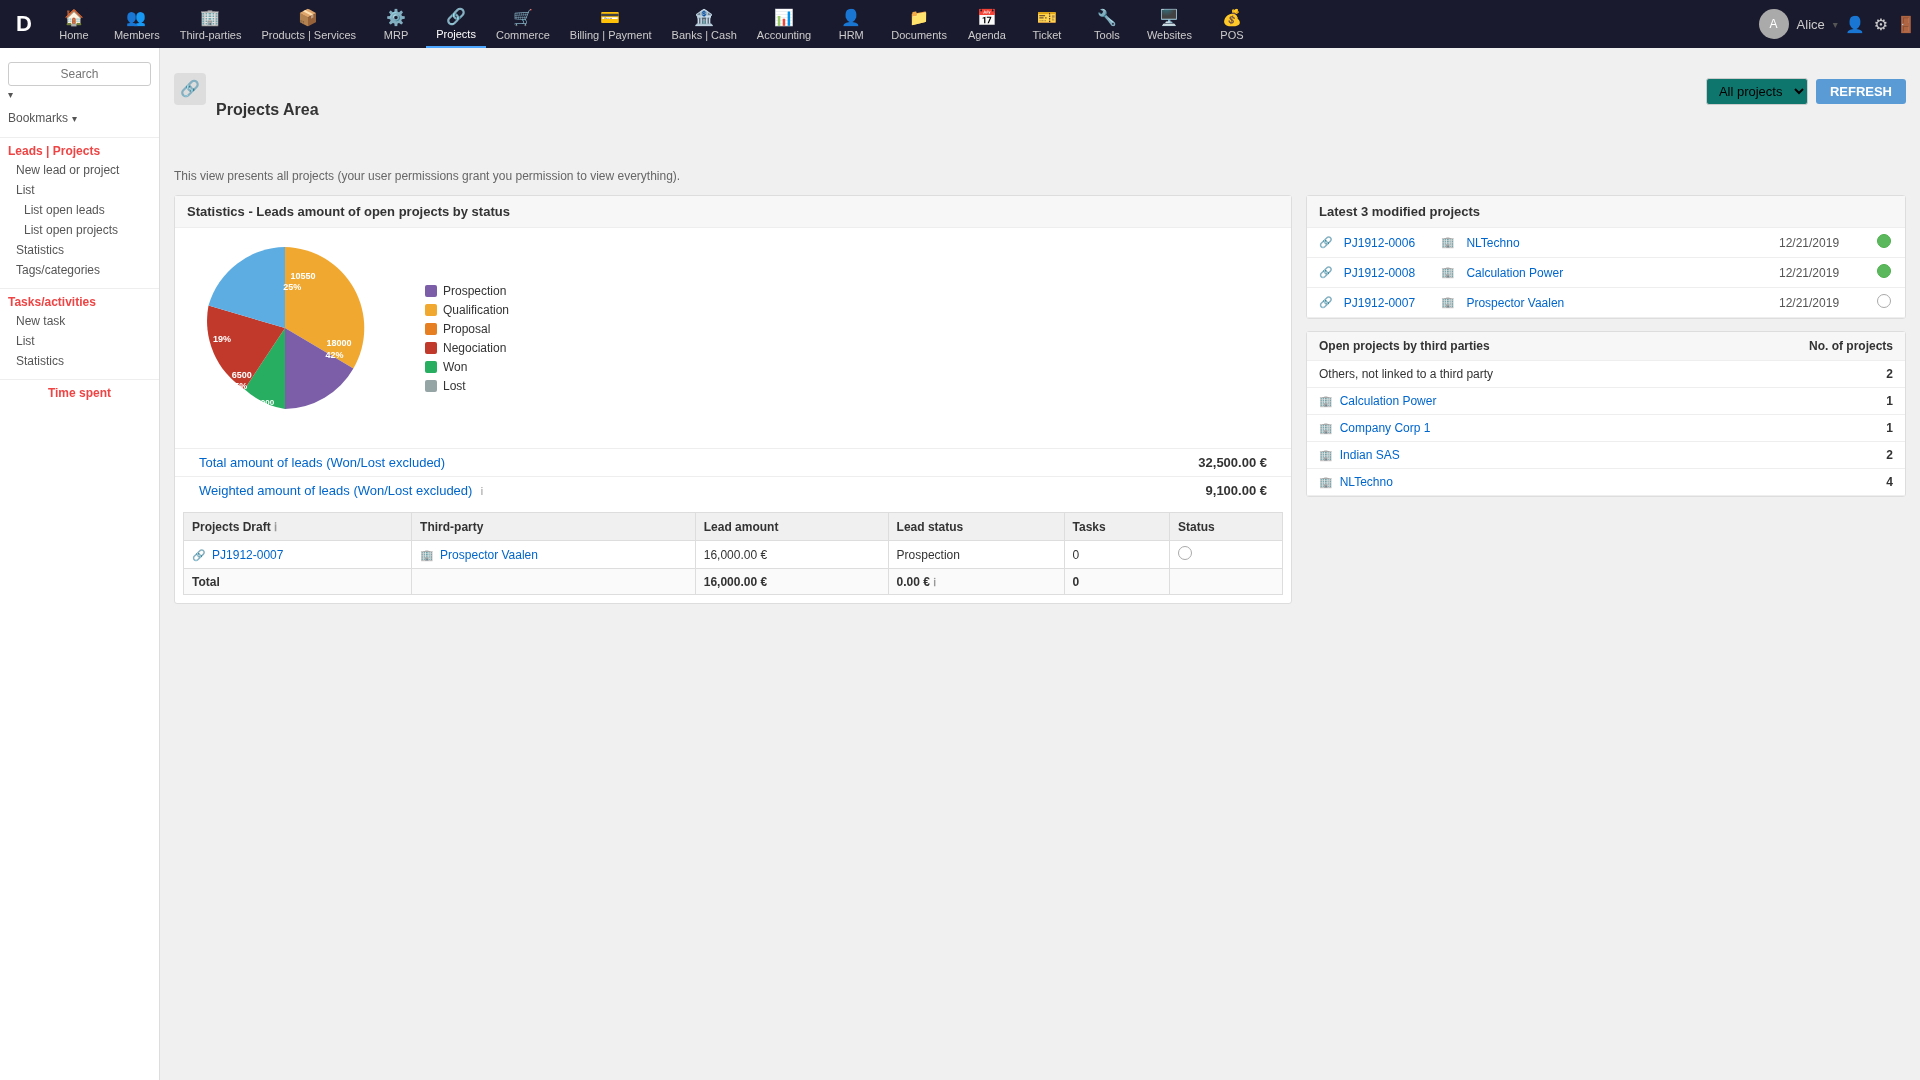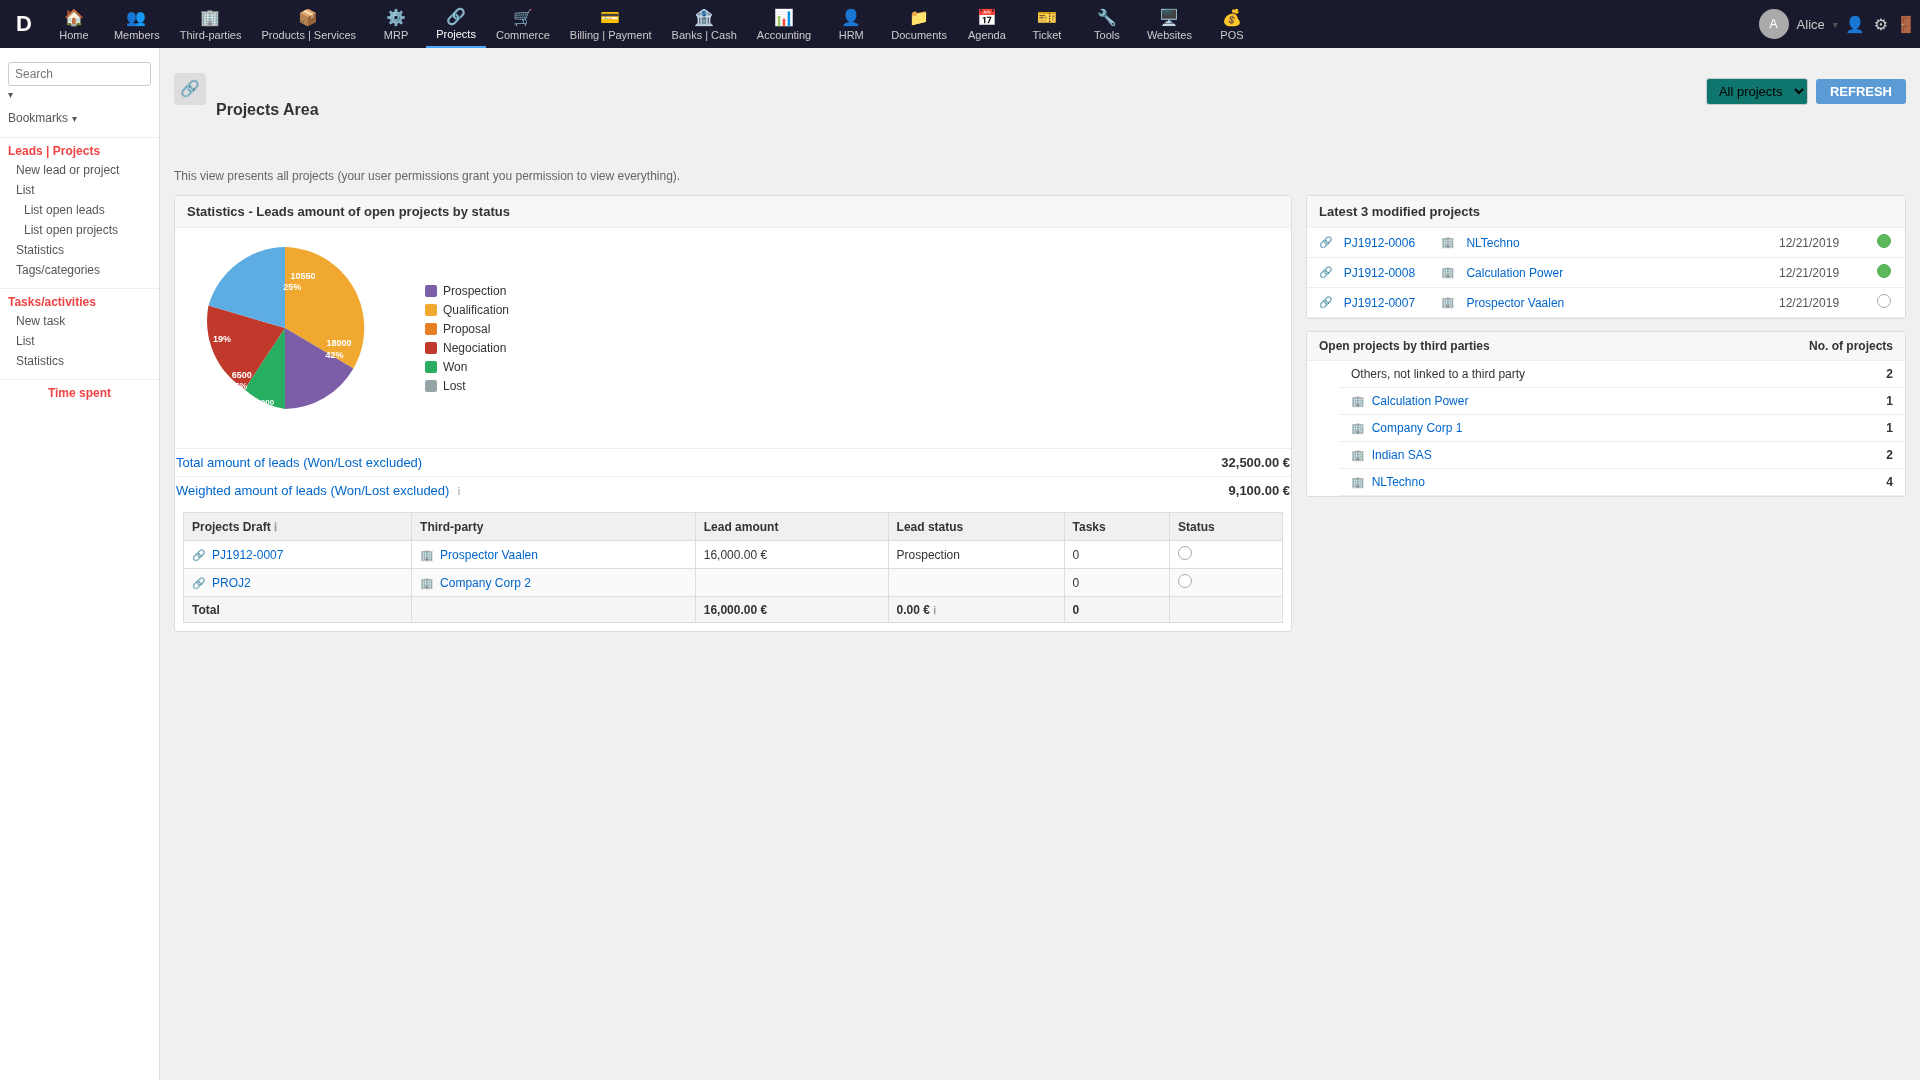--- a/index.html
+++ b/index.html
@@ -14,21 +14,21 @@
     .topnav-right { margin-left: auto; display: flex; align-items: center; gap: 8px; color: #ccc; }
     .user-avatar { width: 30px; height: 30px; border-radius: 50%; background: #aaa; display: flex; align-items: center; justify-content: center; font-size: 12px; color: #fff; overflow: hidden; }
     .user-name { color: #ccc; font-size: 13px; cursor: pointer; }
 
     
     .layout { display: flex; height: calc(1080px - 48px); }
 
     
     .sidebar { width: 160px; background: #fff; border-right: 1px solid #ddd; padding: 8px 0; overflow-y: auto; flex-shrink: 0; }
     .sidebar-search { padding: 6px 8px; }
-    .sidebar-search input { width: 100%; border: 1px solid #ccc; border-radius: 3px; padding: 4px 6px; font-size: 12px; }
+    .sidebar-search input { width: 100%; border: 1px solid #ccc; border-radius: 3px; padding: 4px 6px; font-size: 12px; text-align: center; }
     .sidebar-bookmarks { padding: 4px 8px 8px 8px; color: #555; font-size: 12px; cursor: pointer; display: flex; align-items: center; gap: 4px; }
     .sidebar-section { padding: 6px 8px 2px 8px; font-weight: bold; font-size: 12px; color: #ef4444; border-top: 1px solid #eee; margin-top: 4px; }
     .sidebar-item { padding: 3px 8px 3px 16px; font-size: 12px; color: #555; cursor: pointer; }
 
     
     .main { flex: 1; padding: 10px 14px; overflow-y: auto; }
     .page-header { display: flex; align-items: center; gap: 10px; margin-bottom: 6px; }
     .page-title { font-size: 16px; font-weight: bold; color: #333; margin-top: 43px; }
     .page-desc { font-size: 12px; color: #666; margin-bottom: 12px; margin-top: 44px; }
     .projects-select { border: 1px solid #ccc; padding: 4px 8px; font-size: 13px; background: #0f766e; border-radius: 3px; }
@@ -44,21 +44,21 @@
     .card-header { padding: 8px 12px; font-size: 13px; font-weight: bold; color: #333; border-bottom: 1px solid #eee; background: #f7f7f7; }
 
     
     .chart-area { display: flex; align-items: center; padding: 10px 20px; gap: 30px; }
     .pie-container { position: relative; width: 200px; height: 200px; }
     .legend { display: flex; flex-direction: column; gap: 5px; }
     .legend-item { display: flex; align-items: center; gap: 6px; font-size: 12px; }
     .legend-dot { width: 12px; height: 12px; border-radius: 2px; flex-shrink: 0; }
 
     
-    .summary-row { display: flex; justify-content: space-between; padding: 6px 1px; border-top: 1px solid #eee; font-size: 13px; }
+    .summary-row { display: flex; justify-content: space-between; padding: 6px 24px; border-top: 1px solid #eee; font-size: 13px; }
     .summary-row a { color: #0066cc; text-decoration: none; }
     .summary-amount { font-weight: bold; color: #333; }
 
     
     .data-table { width: 100%; border-collapse: collapse; font-size: 12px; }
     .data-table th { background: #f0f0f0; border: 1px solid #ddd; padding: 5px 8px; text-align: left; font-weight: bold; color: #333; }
     .data-table td { border: 1px solid #ddd; padding: 5px 8px; color: #333; }
     .data-table tr:nth-child(even) td { background: #fafafa; }
     .data-table .total-row td { font-weight: bold; background: #f5f5f5; }
     .link-blue { color: #0066cc; text-decoration: none; cursor: pointer; }
@@ -68,21 +68,21 @@
     .project-icon { font-size: 11px; margin-right: 3px; color: #666; }
 
     
     .latest-card .latest-row { display: flex; align-items: center; padding: 6px 12px; border-bottom: 1px solid #eee; gap: 8px; font-size: 12px; }
     .latest-row .proj-id { color: #0066cc; cursor: pointer; min-width: 90px; }
     .latest-row .proj-company { color: #0066cc; cursor: pointer; flex: 1; }
     .latest-row .proj-date { color: #555; min-width: 90px; }
     .latest-row .proj-status { width: 16px; }
 
     .open-projects-card .op-header { display: flex; justify-content: space-between; padding: 7px 12px; font-size: 12px; font-weight: bold; border-bottom: 1px solid #eee; background: #f7f7f7; }
-    .open-projects-card .op-row { display: flex; align-items: center; justify-content: space-between; padding: 6px 12px; border-bottom: 1px solid #eee; font-size: 12px; margin-left: 32px; }
+    .open-projects-card .op-row { display: flex; align-items: center; justify-content: space-between; padding: 6px 12px; border-bottom: 1px solid #eee; font-size: 12px; }
     .op-row .op-name { color: #333; display: flex; align-items: center; gap: 4px; }
     .op-row .op-count { font-weight: bold; color: #333; }
 
     .page-icon { width: 32px; height: 32px; background: #ddd; border-radius: 4px; display: flex; align-items: center; justify-content: center; font-size: 16px; color: #666; }
 
     
     .pie-svg { width: 180px; height: 180px; }
 
     
     .dd-arrow { font-size: 10px; color: #555; }
@@ -312,34 +312,20 @@
                   </td>
                   <td>
                     <span class="project-icon">🏢</span>
                     <a class="link-blue">Prospector Vaalen</a>
                   </td>
                   <td>16,000.00 €</td>
                   <td>Prospection</td>
                   <td>0</td>
                   <td><span class="status-circle empty"></span></td>
                 </tr>
-                <tr>
-                  <td>
-                    <span class="project-icon">🔗</span>
-                    <a class="link-blue">PROJ2</a>
-                  </td>
-                  <td>
-                    <span class="project-icon">🏢</span>
-                    <a class="link-blue">Company Corp 2</a>
-                  </td>
-                  <td></td>
-                  <td></td>
-                  <td>0</td>
-                  <td><span class="status-circle empty"></span></td>
-                </tr>
                 <tr class="total-row">
                   <td>Total</td>
                   <td></td>
                   <td>16,000.00 €</td>
                   <td>
                     <span>0.00 €</span>
                     <span style="color:#999; font-size:11px;">ℹ</span>
                   </td>
                   <td>0</td>
                   <td></td>

